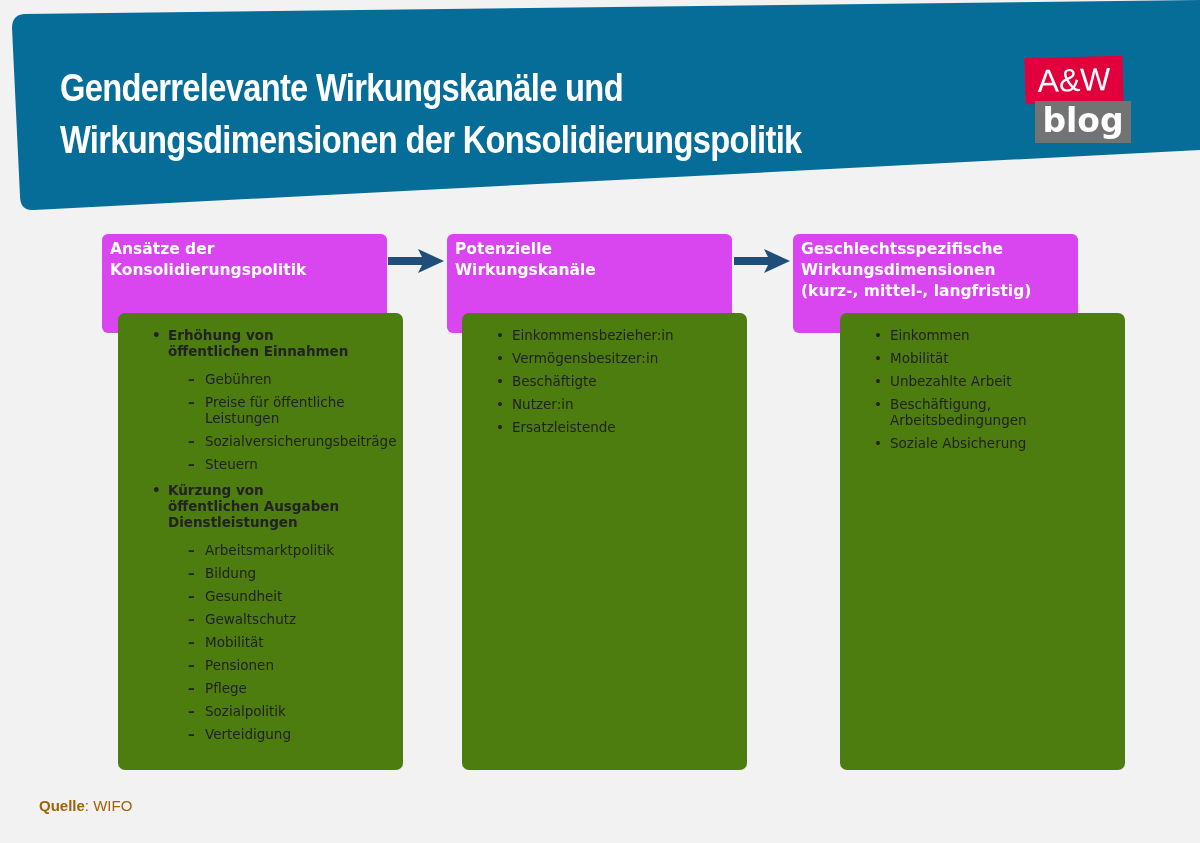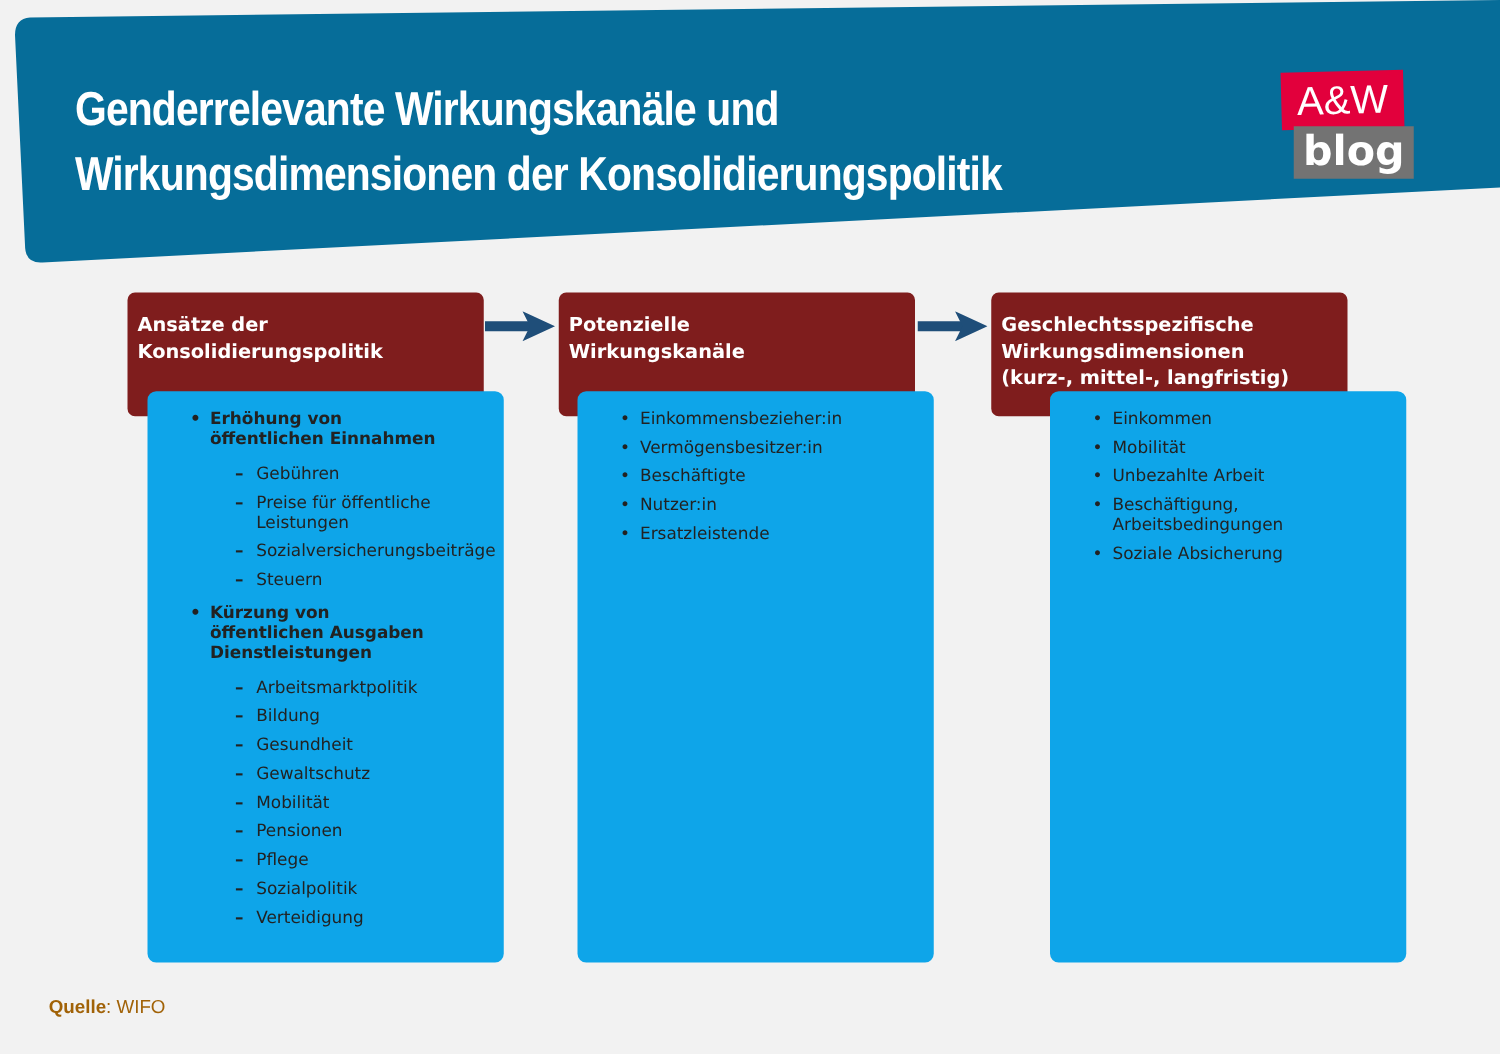--- a/index.html
+++ b/index.html
@@ -2,22 +2,22 @@
 <html><head>
 <meta charset="utf-8">
 <style>
   html, body { margin:0; padding:0; }
   body { width:1200px; height:843px; background:#f2f2f2; position:relative; overflow:hidden; font-family:"DejaVu Sans", sans-serif; }
   .banner { position:absolute; left:0; top:0; width:1200px; height:220px; }
   .title { position:absolute; left:60px; top:62px; color:#fff; font-family:"Liberation Sans", sans-serif; font-weight:bold; font-size:38px; line-height:52px; letter-spacing:-0.8px; transform:scaleX(0.86); transform-origin:left top; white-space:nowrap; }
   .logo { position:absolute; left:1025px; top:57px; }
   .logo .aw { position:absolute; left:0; top:0; width:98px; height:46px; background:#e2003c; color:#fff; font-family:"Liberation Sans", sans-serif; font-size:32px; line-height:46px; text-align:center; transform:rotate(-1.5deg); }
   .logo .blog { position:absolute; left:10px; top:44px; width:96px; height:42px; background:#737373; color:#fff; font-family:"DejaVu Sans", sans-serif; font-weight:bold; font-size:33px; line-height:40px; text-align:center; }
-  .hbox { position:absolute; top:234px; width:285px; height:99px; background:#7f1d1d; border-radius:6px; color:#fff; font-weight:bold; font-size:15.5px; line-height:21px; padding:16px 8px; box-sizing:border-box; }
-  .bbox { position:absolute; top:313px; width:285px; height:457px; background:#0ea5e9; border-radius:7px; box-sizing:border-box; padding:14px 0 0 34px; color:#222; font-size:13.5px; }
+  .hbox { position:absolute; top:234px; width:285px; height:99px; background:#d946ef; border-radius:6px; color:#fff; font-weight:bold; font-size:15.5px; line-height:21px; padding:5px 8px; box-sizing:border-box; }
+  .bbox { position:absolute; top:313px; width:285px; height:457px; background:#4d7c0f; border-radius:7px; box-sizing:border-box; padding:14px 0 0 34px; color:#222; font-size:13.5px; }
   .arrow { position:absolute; top:249px; width:56px; height:24px; }
   ul { margin:0; padding:0; list-style:none; }
   .l1 { position:relative; padding-left:16px; margin-bottom:7px; line-height:16px; }
   .l1::before { content:"•"; position:absolute; left:0; top:0; }
   .l1.bold { font-weight:bold; }
   .l2wrap { padding-left:36px; margin:12px 0 10px 0; }
   .l2 { position:relative; padding-left:17px; margin-bottom:7px; line-height:16px; font-weight:normal; }
   .l2::before { content:"–"; position:absolute; left:0; top:0; font-weight:bold; }
   .source { position:absolute; left:39px; top:797px; font-family:"Liberation Sans", sans-serif; font-size:15px; color:#a16207; }
   .source b { font-weight:bold; }

